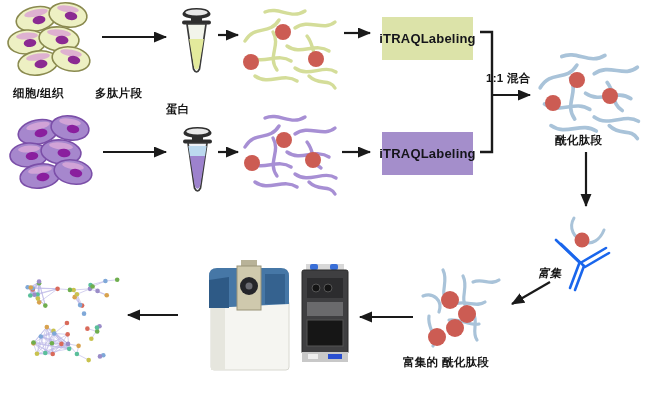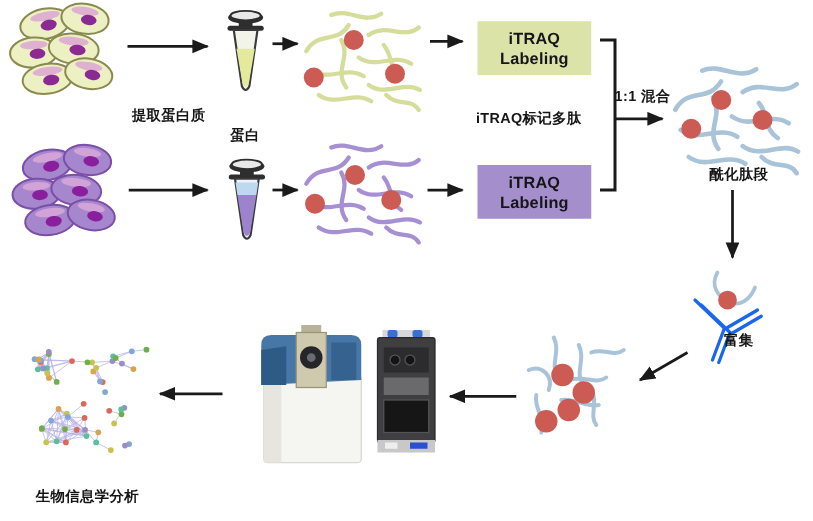--- a/index.html
+++ b/index.html
@@ -3,25 +3,25 @@
 <meta charset="utf-8">
 <style>
   html,body{margin:0;padding:0;background:#fff;}
   #canvas{
     position:relative;width:650px;height:417px;background:#fff;overflow:hidden;
     font-family:"Liberation Sans","DejaVu Sans",sans-serif;
   }
   #canvas svg{position:absolute;left:0;top:0;}
   .lbl{
     position:absolute;font-weight:700;font-size:11.5px;color:#161616;
-    text-align:center;line-height:1.25;letter-spacing:.3px;white-space:nowrap;
+    line-height:1.25;letter-spacing:.3px;white-space:nowrap;
   }
   .itraq-box{
     position:absolute;left:382px;width:91px;height:43px;
-    display:flex;flex-direction:column;justify-content:center;align-items:center;
+    display:flex;flex-direction:row;justify-content:center;align-items:center;
     font-weight:700;font-size:13px;color:#15151a;line-height:1.18;letter-spacing:.2px;
   }
   .box-green{background:var(--green-box,#dce3a9);top:17px;}
   .box-purple{background:var(--purple-box,#a48ecb);top:132px;}
   
   .pep{fill:none;stroke-linecap:round;}
   .pep-green{stroke:var(--peptide-green,#d4dd99);}
   .pep-purple{stroke:var(--peptide-purple,#a78fd4);}
   .pep-blue{stroke:var(--peptide-blue,#a9c3d9);}
   .dot{fill:var(--dot-red,#cc5c53);stroke:none;}
@@ -392,21 +392,21 @@
 
   <div class="itraq-box box-green">
     <span>iTRAQ</span>
     <span>Labeling</span>
   </div>
   <div class="itraq-box box-purple">
     <span>iTRAQ</span>
     <span>Labeling</span>
   </div>
 
-  <div class="lbl" style="left:95px;top:86px;width:80px;">提取蛋白质</div>
+  <div class="lbl" style="left:13px;top:86px;width:80px;">细胞/组织</div>
+  <div class="lbl" style="left:95px;top:86px;width:80px;">多肽片段</div>
   <div class="lbl" style="left:166px;top:102px;width:60px;">蛋白</div>
-  <div class="lbl" style="left:362px;top:88px;width:122px;">iTRAQ标记多肽</div>
   <div class="lbl" style="left:486px;top:71px;width:56px;">1:1 混合</div>
   <div class="lbl" style="left:555px;top:133px;width:72px;">酰化肽段</div>
-  <div class="lbl" style="left:560px;top:266px;width:62px;">富集</div>
-  <div class="lbl" style="left:10px;top:391px;width:120px;">生物信息学分析</div>
+  <div class="lbl" style="left:538px;top:266px;width:62px;font-style:italic;">富集</div>
+  <div class="lbl" style="left:403px;top:355px;width:124px;">富集的 酰化肽段</div>
 
 </div>
 
 </body></html>

